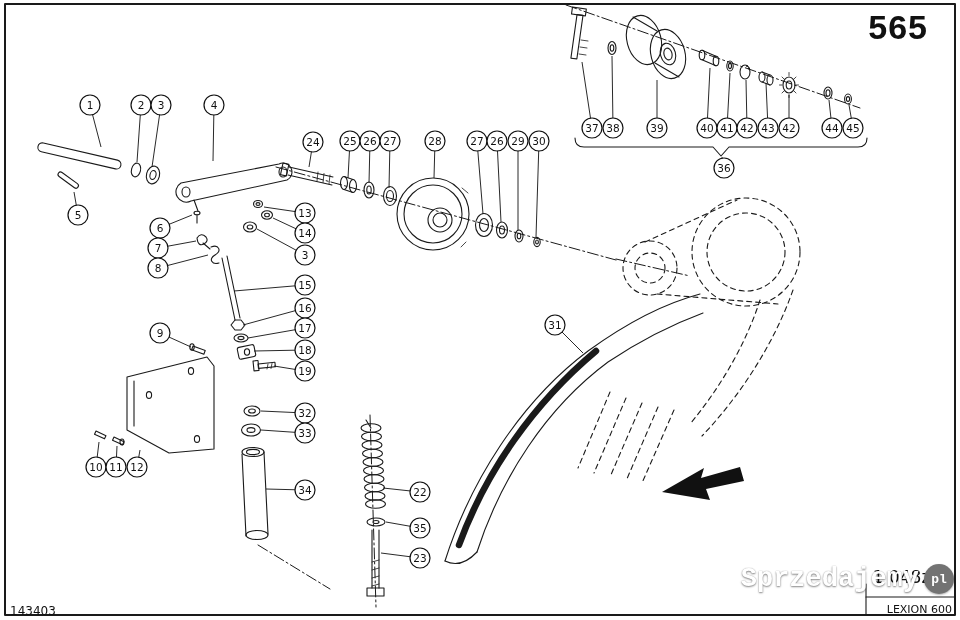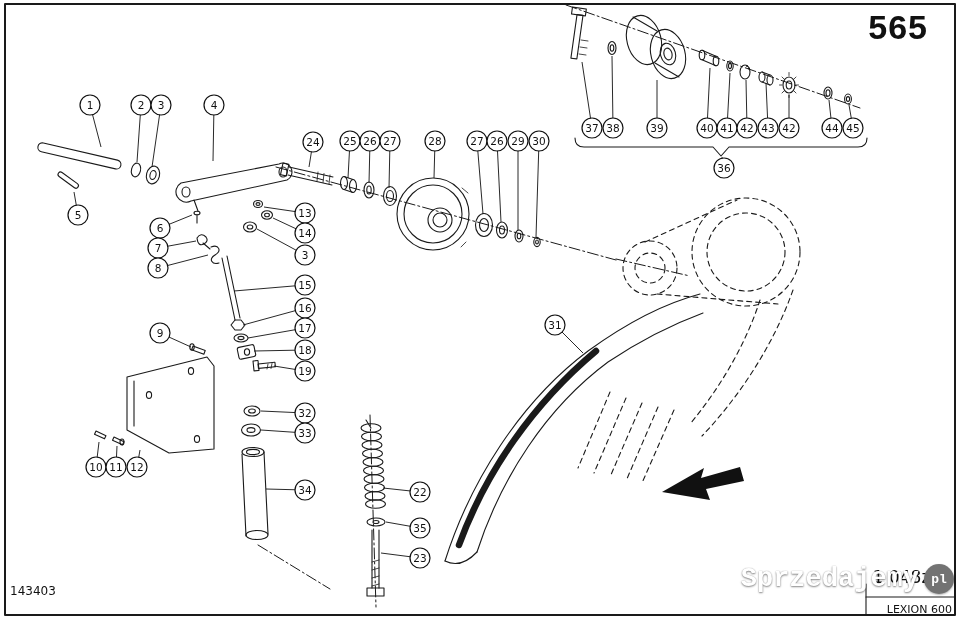--- a/index.html
+++ b/index.html
@@ -12,21 +12,21 @@
   .art .frame{stroke-width:2;}
   .art .ds{stroke-dasharray:5 4;}
   .art .dd{stroke-dasharray:11 3 2 3;stroke-width:1;}
   .art .th{stroke-width:6.5;}
   .art .fb{fill:#111;stroke:none;}
   .art .thin{stroke-width:.8;}
   .callouts circle{fill:#fff;stroke:#111;stroke-width:1.2;}
   .callouts line{stroke:#111;stroke-width:.9;}
   .callouts text{fill:#111;stroke:none;font:10.5px "DejaVu Sans",sans-serif;text-anchor:middle;}
   .page-number{position:absolute;top:8px;right:32px;font:bold 34px "Liberation Sans",sans-serif;letter-spacing:1px;}
-  .drawing-number{position:absolute;left:10px;bottom:22px;font-size:12px;}
+  .drawing-number{position:absolute;left:10px;bottom:2px;font-size:12px;}
   .sheet-code{position:absolute;right:8px;bottom:33px;font-size:17px;}
   .model-name{position:absolute;right:8px;bottom:4px;font-size:11px;margin-top:40px;}
   .watermark{position:absolute;right:6px;bottom:26px;display:flex;align-items:flex-start;gap:5px;z-index:5;font-family:Liberation Mono, monospace;}
   .watermark .wm-text{font-size:27px;font-weight:bold;color:#fff;
       text-shadow:0 1px 2px rgba(0,0,0,.45),0 0 1px rgba(0,0,0,.35);}
   .watermark .wm-badge{width:30px;height:30px;border-radius:50%;background:#e2001a;color:#fff;
       display:flex;align-items:center;justify-content:center;font-size:13px;font-weight:bold;
       box-shadow:0 1px 2px rgba(0,0,0,.3);}
 </style>
 </head>

